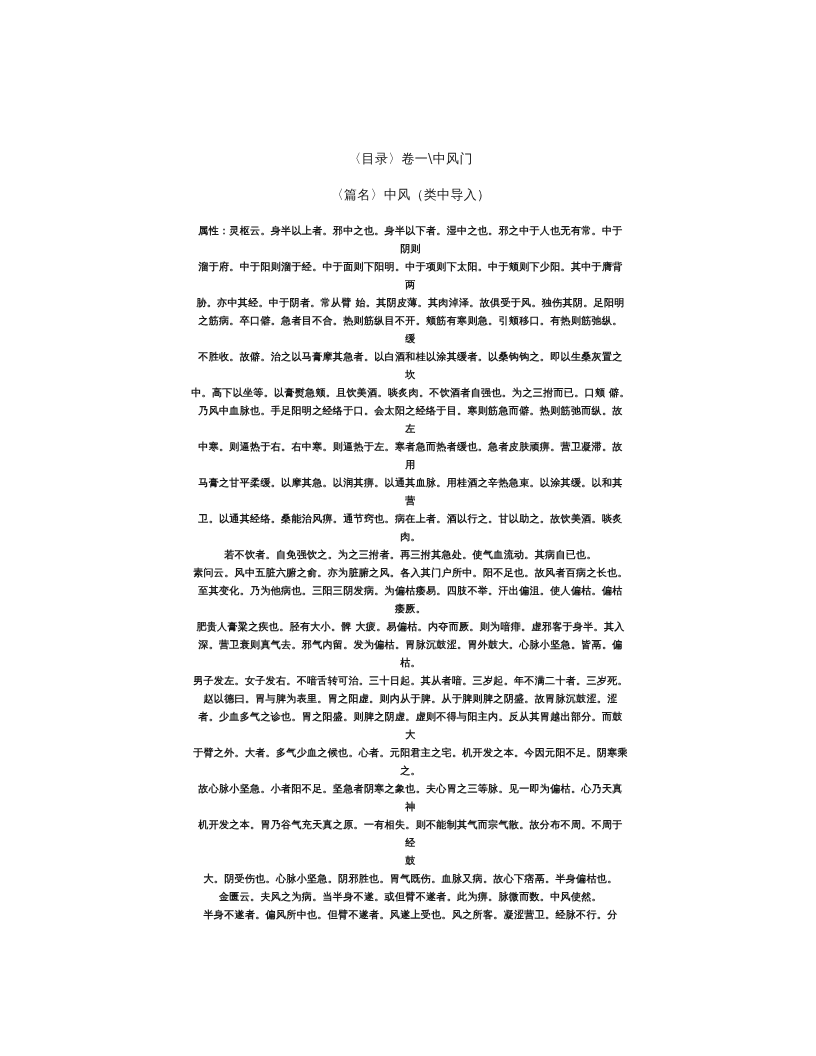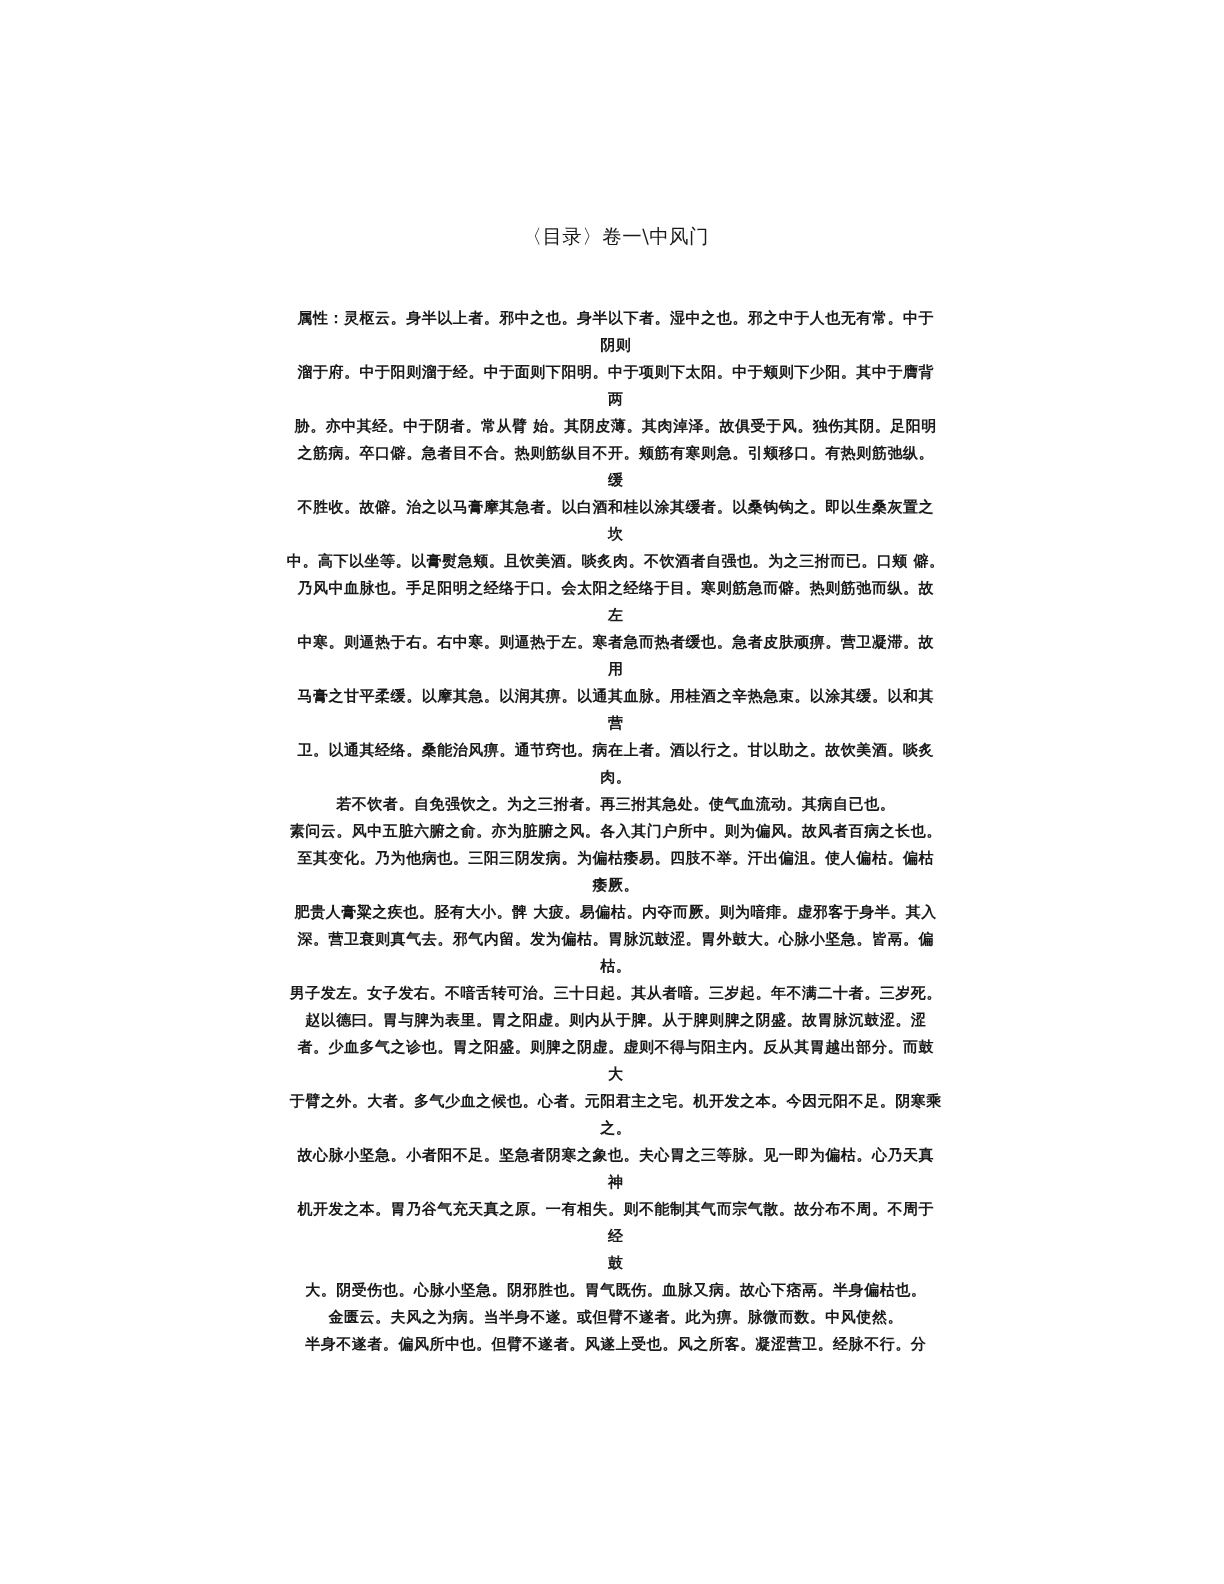--- a/index.html
+++ b/index.html
@@ -43,20 +43,21 @@
       height: 18px;
       letter-spacing: 0.35px;
     }
   </style>
 </head>
 <body>
 
 <div class="page">
   <div class="heading-line">〈目录〉卷一\中风门</div>
   <div class="spacer"></div>
+  <div class="heading-line">〈篇名〉中风（类中导入）</div>
   <div class="spacer"></div>
   <div class="body-text" id="body-text">
     <span class="body-line">属性：灵枢云。身半以上者。邪中之也。身半以下者。湿中之也。邪之中于人也无有常。中于</span>
     <span class="body-line">阴则</span>
     <span class="body-line">溜于府。中于阳则溜于经。中于面则下阳明。中于项则下太阳。中于颊则下少阳。其中于膺背</span>
     <span class="body-line">两</span>
     <span class="body-line">胁。亦中其经。中于阴者。常从臂  始。其阴皮薄。其肉淖泽。故俱受于风。独伤其阴。足阳明</span>
     <span class="body-line">之筋病。卒口僻。急者目不合。热则筋纵目不开。颊筋有寒则急。引颊移口。有热则筋弛纵。</span>
     <span class="body-line">缓</span>
     <span class="body-line">不胜收。故僻。治之以马膏摩其急者。以白酒和桂以涂其缓者。以桑钩钩之。即以生桑灰置之</span>
@@ -64,21 +65,21 @@
     <span class="body-line">中。高下以坐等。以膏熨急颊。且饮美酒。啖炙肉。不饮酒者自强也。为之三拊而已。口颊  僻。</span>
     <span class="body-line">乃风中血脉也。手足阳明之经络于口。会太阳之经络于目。寒则筋急而僻。热则筋弛而纵。故</span>
     <span class="body-line">左</span>
     <span class="body-line">中寒。则逼热于右。右中寒。则逼热于左。寒者急而热者缓也。急者皮肤顽痹。营卫凝滞。故</span>
     <span class="body-line">用</span>
     <span class="body-line">马膏之甘平柔缓。以摩其急。以润其痹。以通其血脉。用桂酒之辛热急束。以涂其缓。以和其</span>
     <span class="body-line">营</span>
     <span class="body-line">卫。以通其经络。桑能治风痹。通节窍也。病在上者。酒以行之。甘以助之。故饮美酒。啖炙</span>
     <span class="body-line">肉。</span>
     <span class="body-line">若不饮者。自免强饮之。为之三拊者。再三拊其急处。使气血流动。其病自已也。</span>
-    <span class="body-line">素问云。风中五脏六腑之俞。亦为脏腑之风。各入其门户所中。则为偏风。故风者百病之长也。</span>
+    <span class="body-line">素问云。风中五脏六腑之俞。亦为脏腑之风。各入其门户所中。阳不足也。故风者百病之长也。</span>
     <span class="body-line">至其变化。乃为他病也。三阳三阴发病。为偏枯痿易。四肢不举。汗出偏沮。使人偏枯。偏枯</span>
     <span class="body-line">痿厥。</span>
     <span class="body-line">肥贵人膏粱之疾也。胫有大小。髀  大疲。易偏枯。内夺而厥。则为喑痱。虚邪客于身半。其入</span>
     <span class="body-line">深。营卫衰则真气去。邪气内留。发为偏枯。胃脉沉鼓涩。胃外鼓大。心脉小坚急。皆鬲。偏</span>
     <span class="body-line">枯。</span>
     <span class="body-line">男子发左。女子发右。不喑舌转可治。三十日起。其从者喑。三岁起。年不满二十者。三岁死。</span>
     <span class="body-line">赵以德曰。胃与脾为表里。胃之阳虚。则内从于脾。从于脾则脾之阴盛。故胃脉沉鼓涩。涩</span>
     <span class="body-line">者。少血多气之诊也。胃之阳盛。则脾之阴虚。虚则不得与阳主内。反从其胃越出部分。而鼓</span>
     <span class="body-line">大</span>
     <span class="body-line">于臂之外。大者。多气少血之候也。心者。元阳君主之宅。机开发之本。今因元阳不足。阴寒乘</span>

